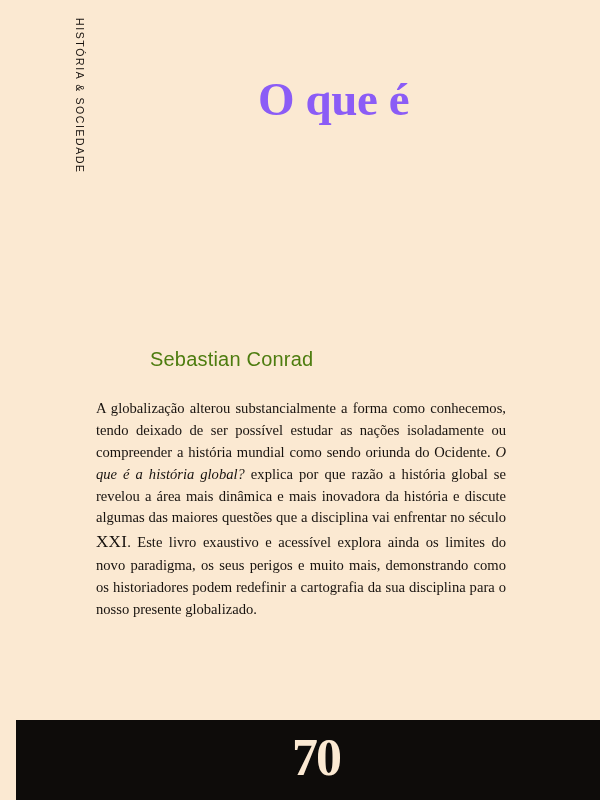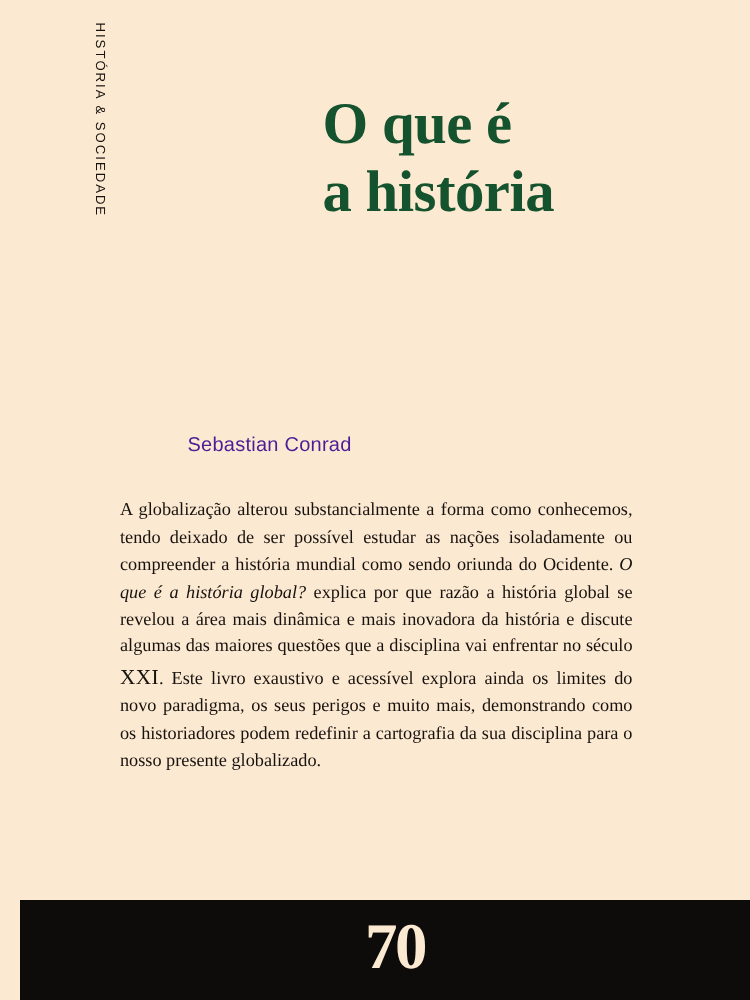--- a/index.html
+++ b/index.html
@@ -46,32 +46,32 @@
     position: absolute;
     left: 258px;
     top: 72px;
     width: 310px;
   }
   .title {
     font-family: "Liberation Serif", serif;
     font-weight: bold;
     font-size: 47px;
     line-height: 1.18;
-    color: #14532d;
+    color: #8b5cf6;
     letter-spacing: -0.4px;
     margin: 0;
   }
   .author {
     position: absolute;
     left: 150px;
     top: 348px;
     font-family: "Liberation Sans", sans-serif;
-    font-size: 16px;
+    font-size: 20px;
     letter-spacing: 0.2px;
-    color: #4c1d95;
+    color: #4d7c0f;
   }
   .blurb {
     position: absolute;
     left: 96px;
     top: 398px;
     width: 410px;
     font-family: "Liberation Serif", serif;
     font-size: 14.6px;
     line-height: 1.50;
     color: #17120e;
@@ -113,21 +113,21 @@
 
 <div class="cover">
 
   <div class="series-rail">
     <div class="series-label">HISTÓRIA &amp; SOCIEDADE</div>
   </div>
 
   <div class="title-block">
     <h1 class="title">
       <span>O que é</span><br>
-      <span>a história</span><br>
+      <br>
     </h1>
   </div>
 
   <div class="author">Sebastian Conrad</div>
 
   <div class="blurb">
     <span>A globalização alterou substancialmente a forma como conhecemos, tendo deixado de ser possível estudar as nações isoladamente ou compreender a história mundial como sendo oriunda do Ocidente. </span><span class="it">O que é a história global?</span><span> explica por que razão a história global se revelou a área mais dinâmica e mais inovadora da história e discute algumas das maiores questões que a disciplina vai enfrentar no século </span><span class="sc">XXI</span><span>. Este livro exaustivo e acessível explora ainda os limites do novo paradigma, os seus perigos e muito mais, demonstrando como os historiadores podem redefinir a cartografia da sua disciplina para o nosso presente globalizado.</span>
   </div>
 
   <div class="publisher">

